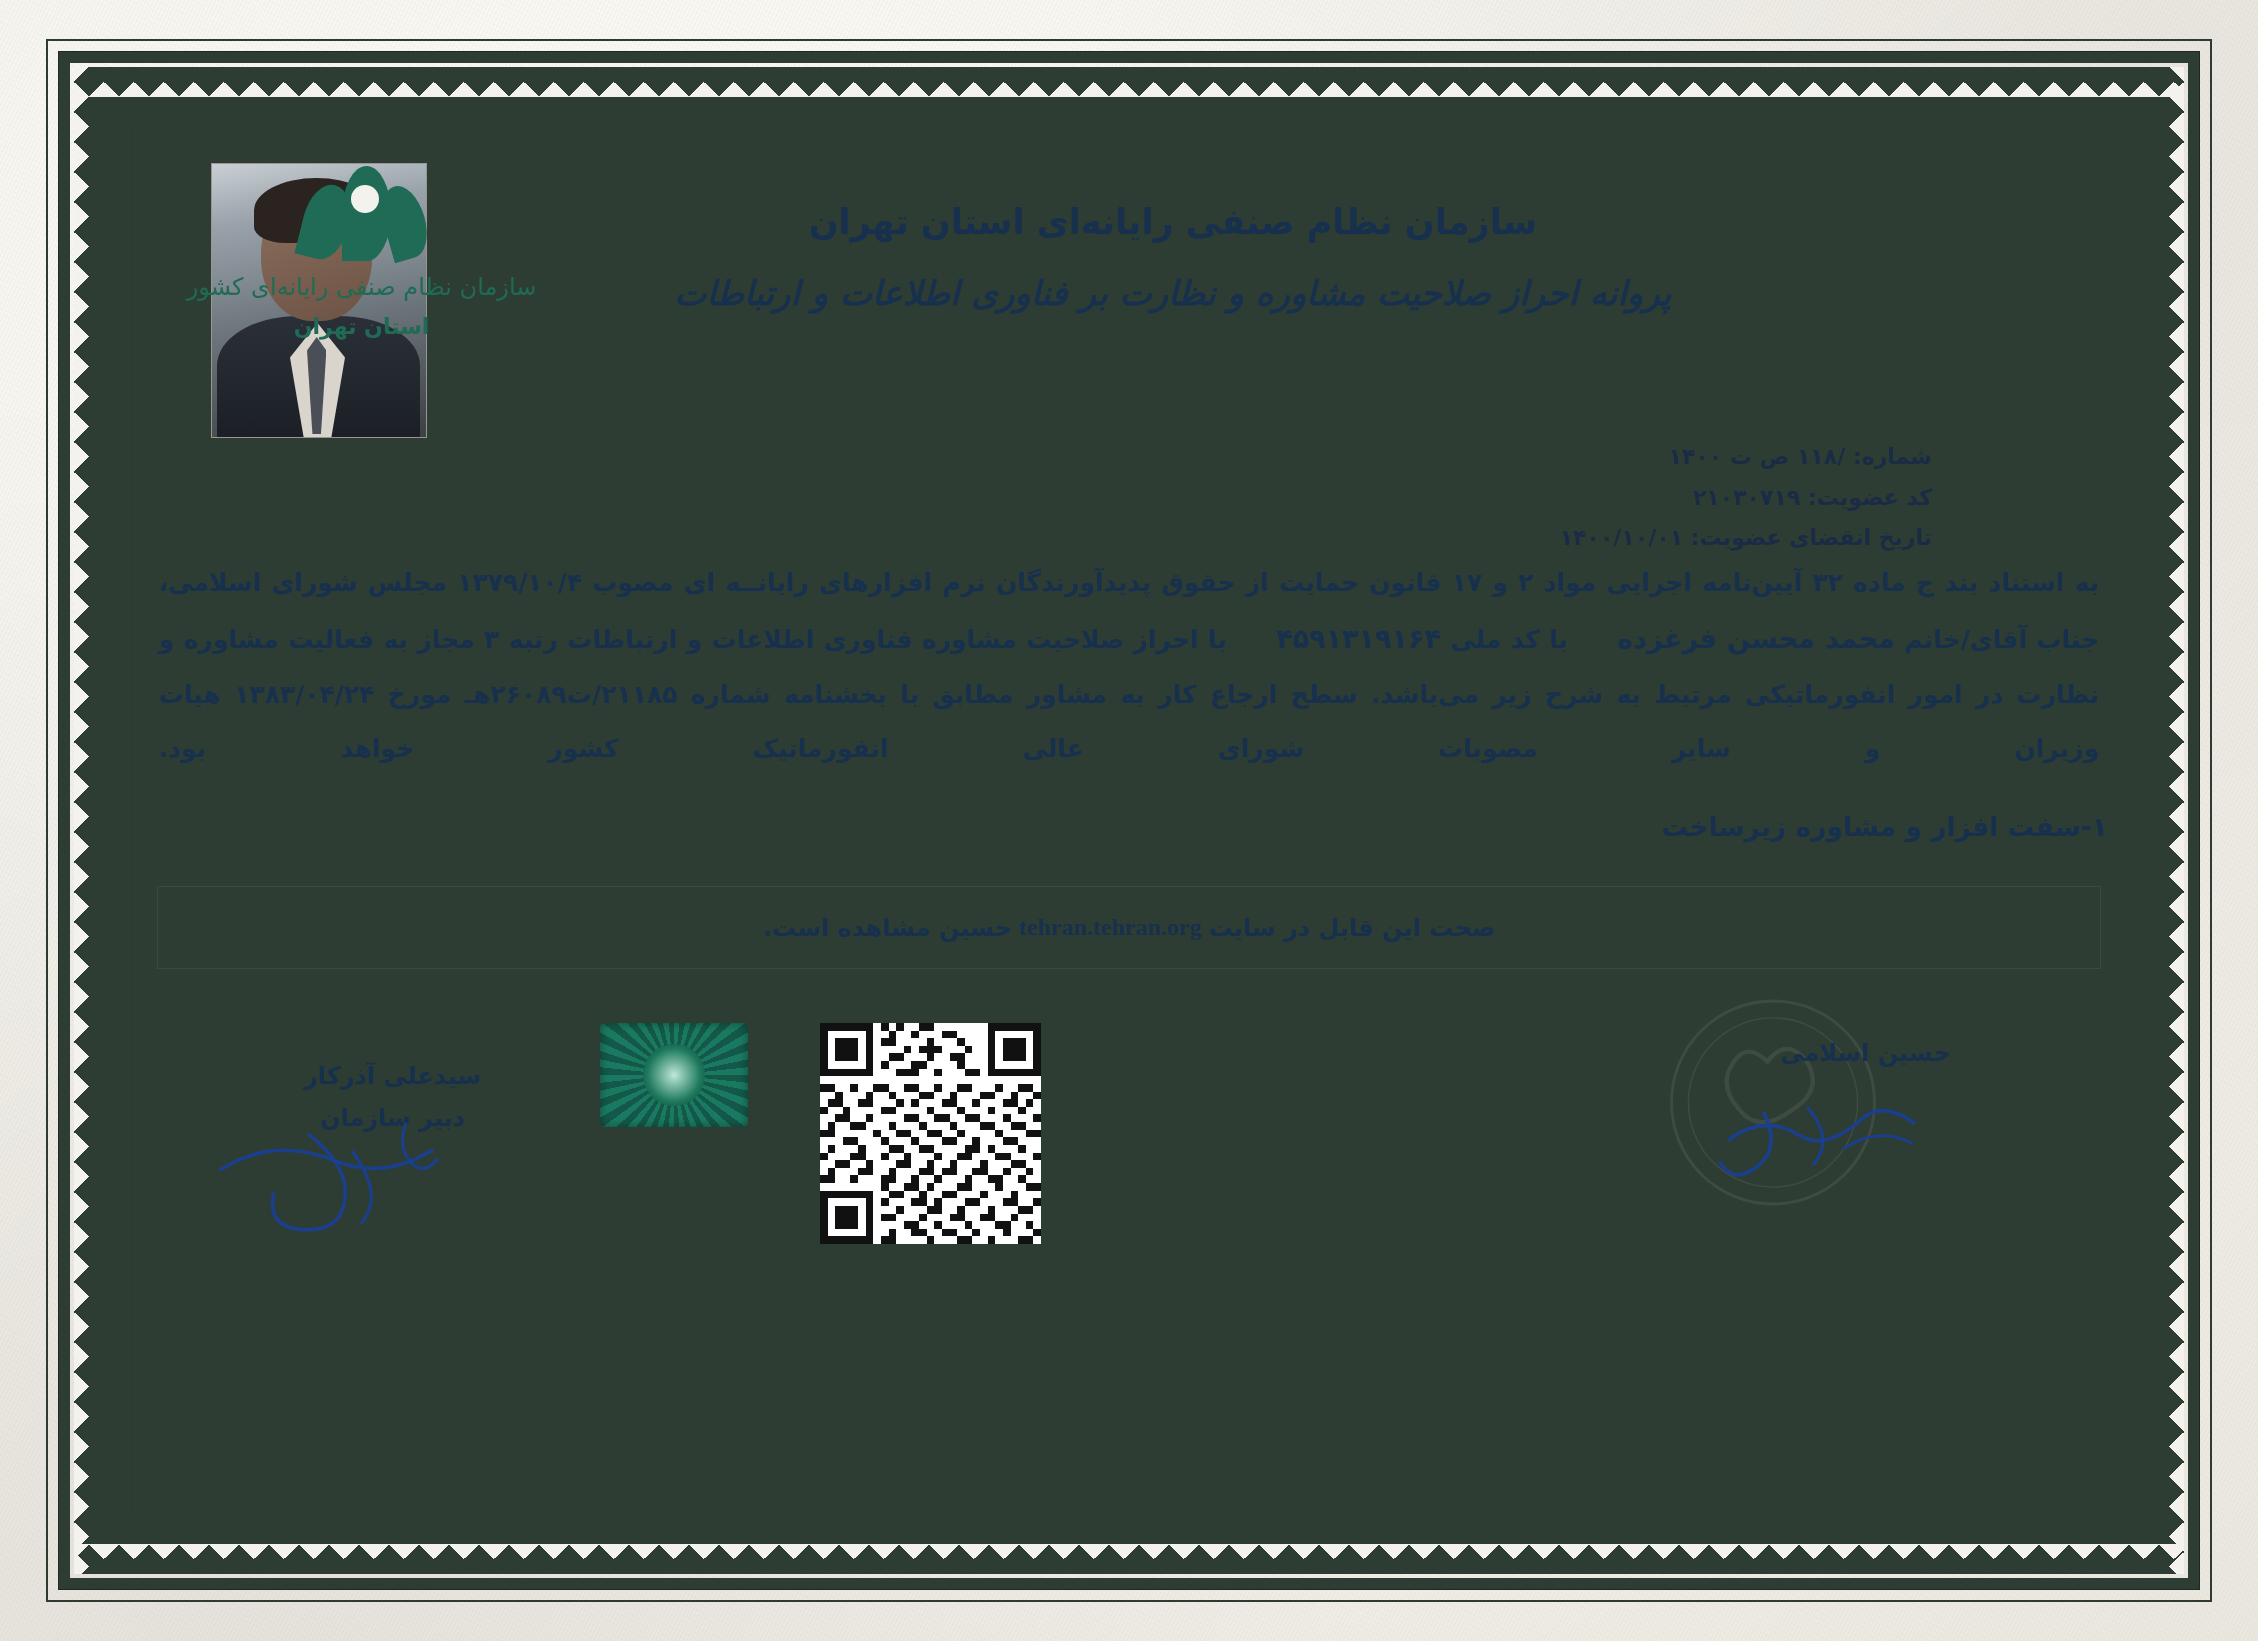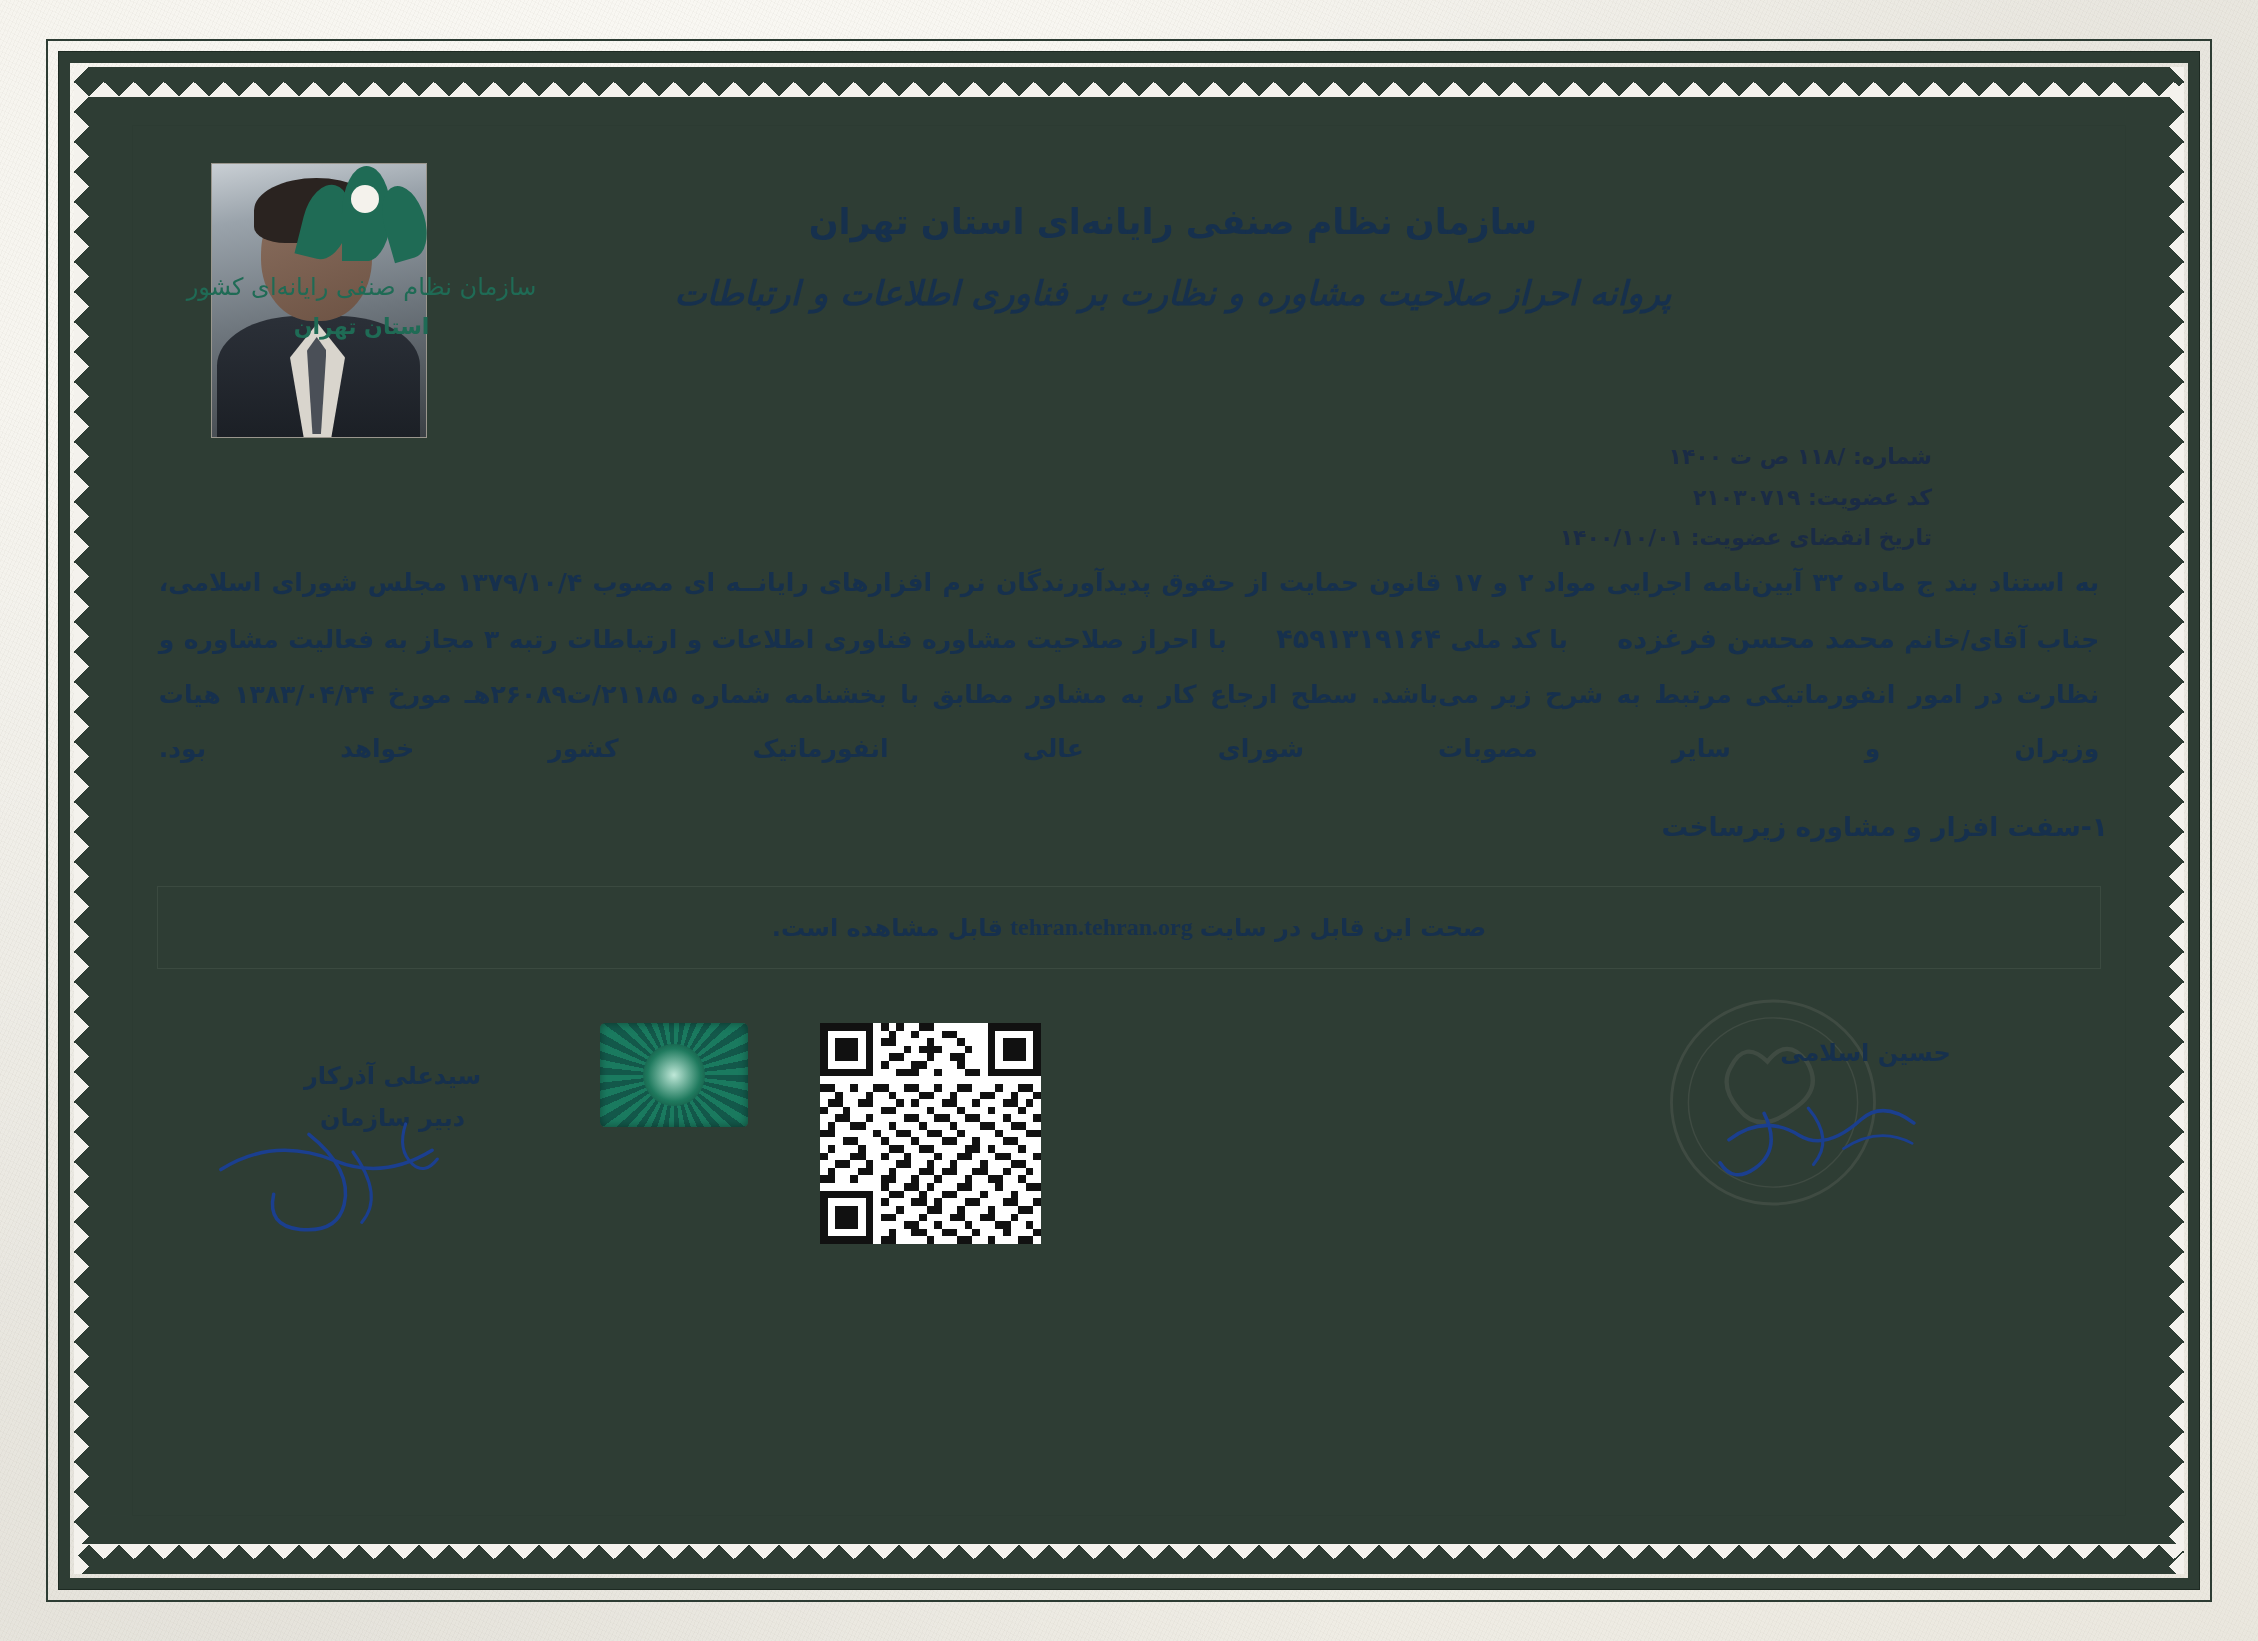--- a/index.html
+++ b/index.html
@@ -277,21 +277,21 @@
       </div>
       <div>نظارت در امور انفورماتیکی مرتبط به شرح زیر می‌باشد. سطح ارجاع کار به مشاور مطابق با بخشنامه شماره ۲۱۱۸۵/ت۲۶۰۸۹هـ مورخ ۱۳۸۳/۰۴/۲۴ هیات</div>
       <div>وزیران و سایر مصوبات شورای عالی انفورماتیک کشور خواهد بود.</div>
     </div>
 
     <div class="item-line">۱-سفت افزار و مشاوره زیرساخت</div>
 
     <div class="verify-box">
       <span>صحت این قابل در سایت</span>
       <a class="url" href="#" style="color:#16304d;text-decoration:none;">tehran.tehran.org</a>
-      <span>قابل مشاهده است.</span>
+      <span>حسین مشاهده است.</span>
     </div>
 
     <div class="hologram"></div>
 
     <div class="qr">
       <svg width="221" height="221" viewBox="0 0 29 29" shape-rendering="crispEdges">
         <rect width="29" height="29" fill="#fff"></rect>
         <g fill="#111">
           <rect x="0" y="0" width="7" height="1"></rect>
             <rect x="0" y="6" width="7" height="1"></rect>

